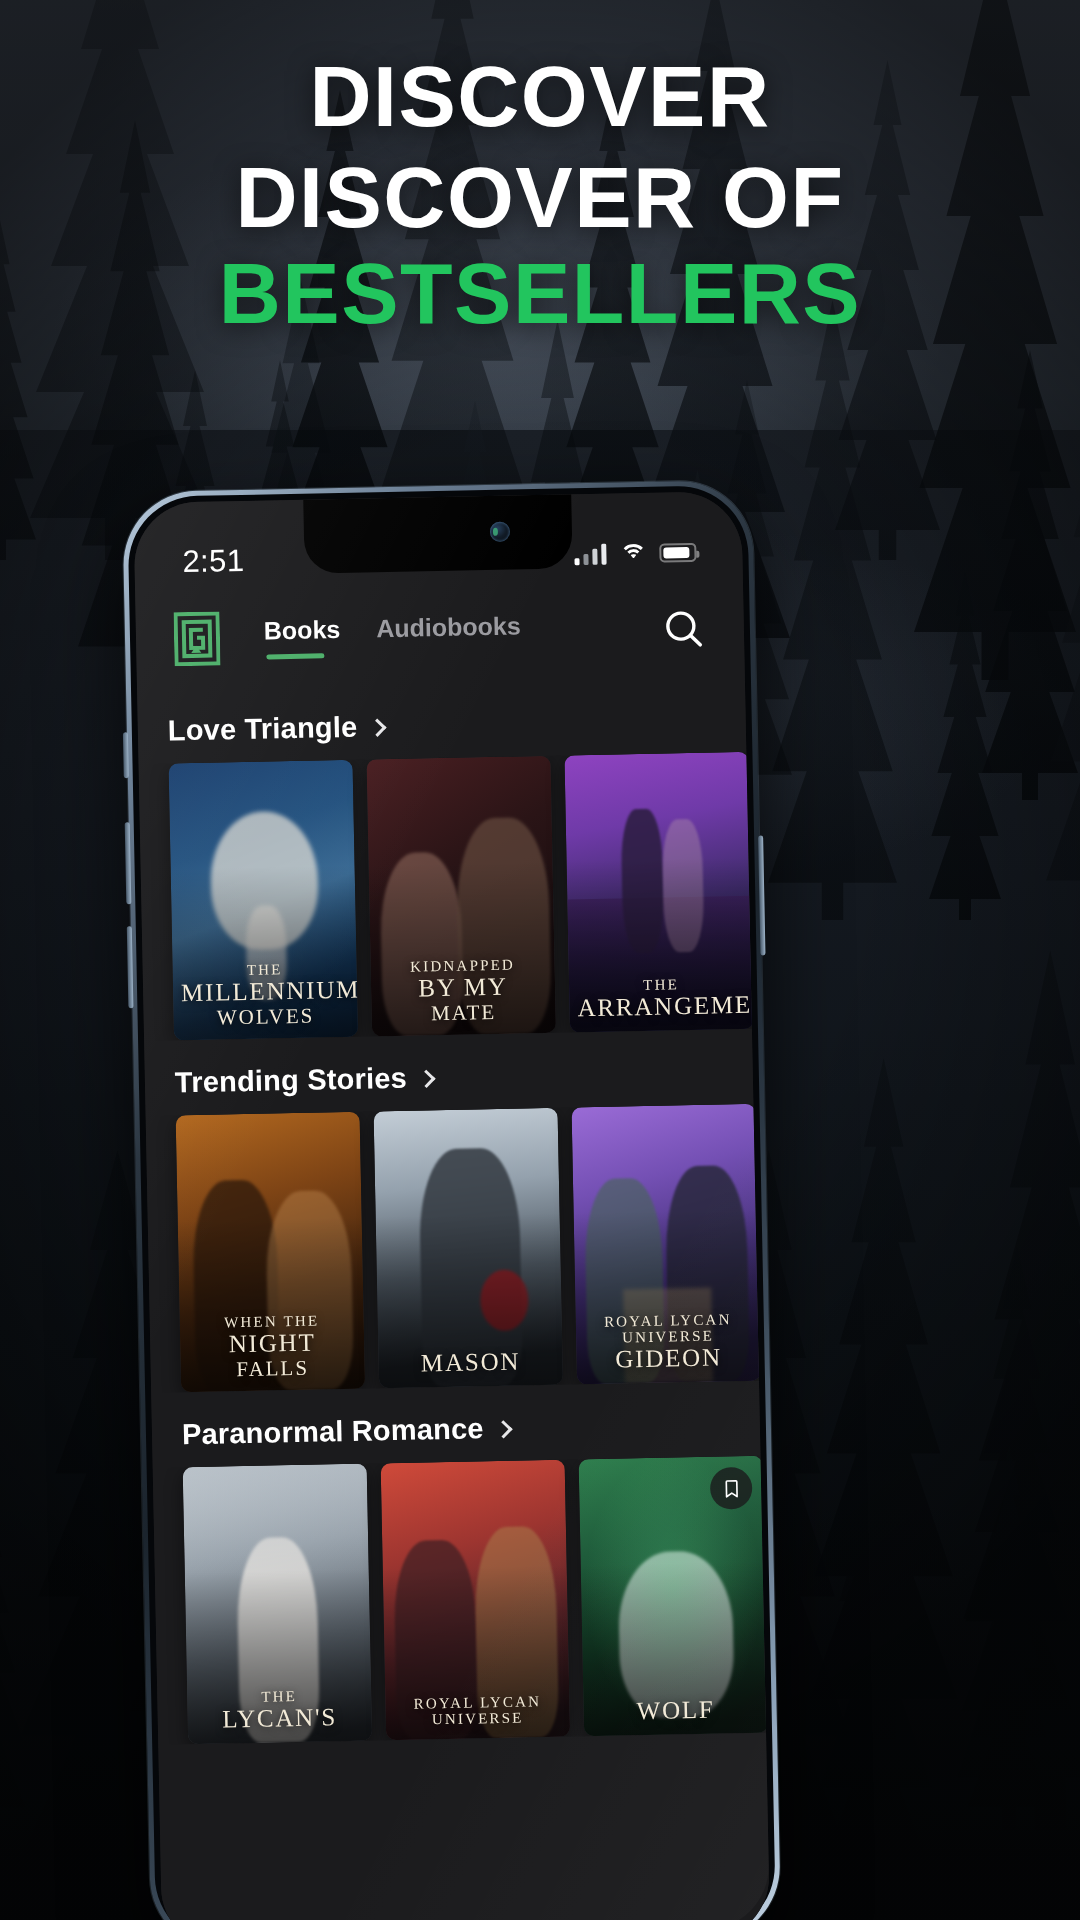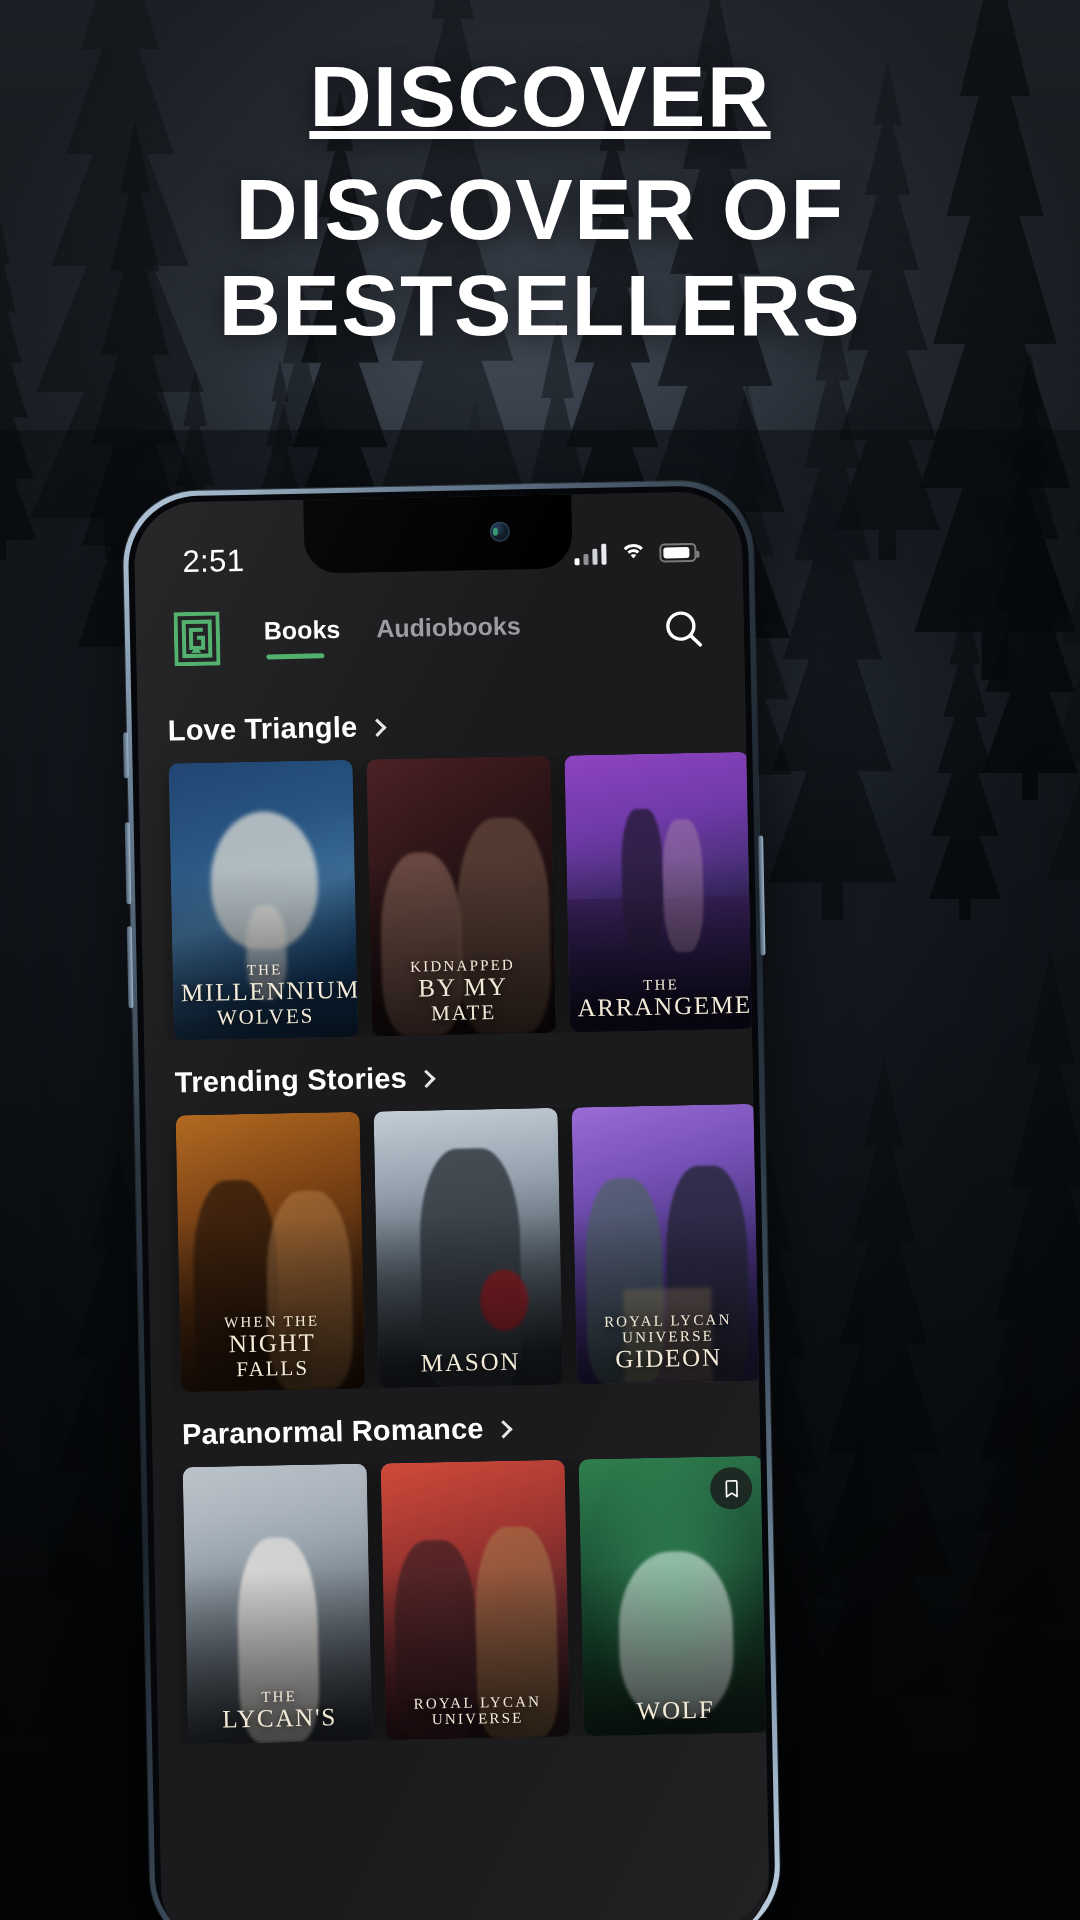--- a/index.html
+++ b/index.html
@@ -25,23 +25,23 @@
 
   .vignette{position:absolute;inset:0;
     background:radial-gradient(ellipse 760px 960px at 50% 44%, rgba(0,0,0,0) 42%, rgba(0,0,0,.55) 100%);}
   .bg-dark-bottom{position:absolute;left:0;bottom:0;width:1080px;height:420px;
     background:linear-gradient(180deg, rgba(8,11,15,0) 0%, rgba(7,10,13,.85) 60%, rgba(6,8,11,.97) 100%);}
 
   
   #headline{position:absolute;top:52px;left:0;width:1080px;text-align:center;z-index:8;}
   #headline div{font-weight:800;letter-spacing:1.5px;line-height:1.04;
     text-shadow:0 4px 26px rgba(0,0,0,.62);}
-  .hl1{font-size:86px;color:#ffffff;margin-bottom:24px;text-decoration:underline;}
+  .hl1{font-size:86px;color:#ffffff;margin-bottom:12px;}
   .hl2{font-size:86px;color:#ffffff;margin-bottom:6px;}
-  .hl3{font-size:86px;color:#ffffff;letter-spacing:2px;}
+  .hl3{font-size:86px;color:#22c55e;letter-spacing:2px;}
 
   
   #phone{position:absolute;left:122px;top:486px;width:630px;height:1460px;z-index:10;
     transform:rotate(-1.15deg);transform-origin:50% 0%;}
   .bezel{position:absolute;inset:0;border-radius:74px;
     background:linear-gradient(135deg,#b9ccde 0%,#6c8096 14%,#2b3641 32%,#1b242d 50%,#3b4a59 70%,#8aa1b8 88%,#c3d4e4 100%);
     box-shadow:0 34px 80px rgba(0,0,0,.72), 0 0 0 1px rgba(160,190,215,.25);}
   .bezel-in{position:absolute;left:5px;top:5px;right:5px;bottom:5px;border-radius:70px;
     background:#05070a;}
   .screen{position:absolute;left:11px;top:11px;right:11px;bottom:0;border-radius:64px;

